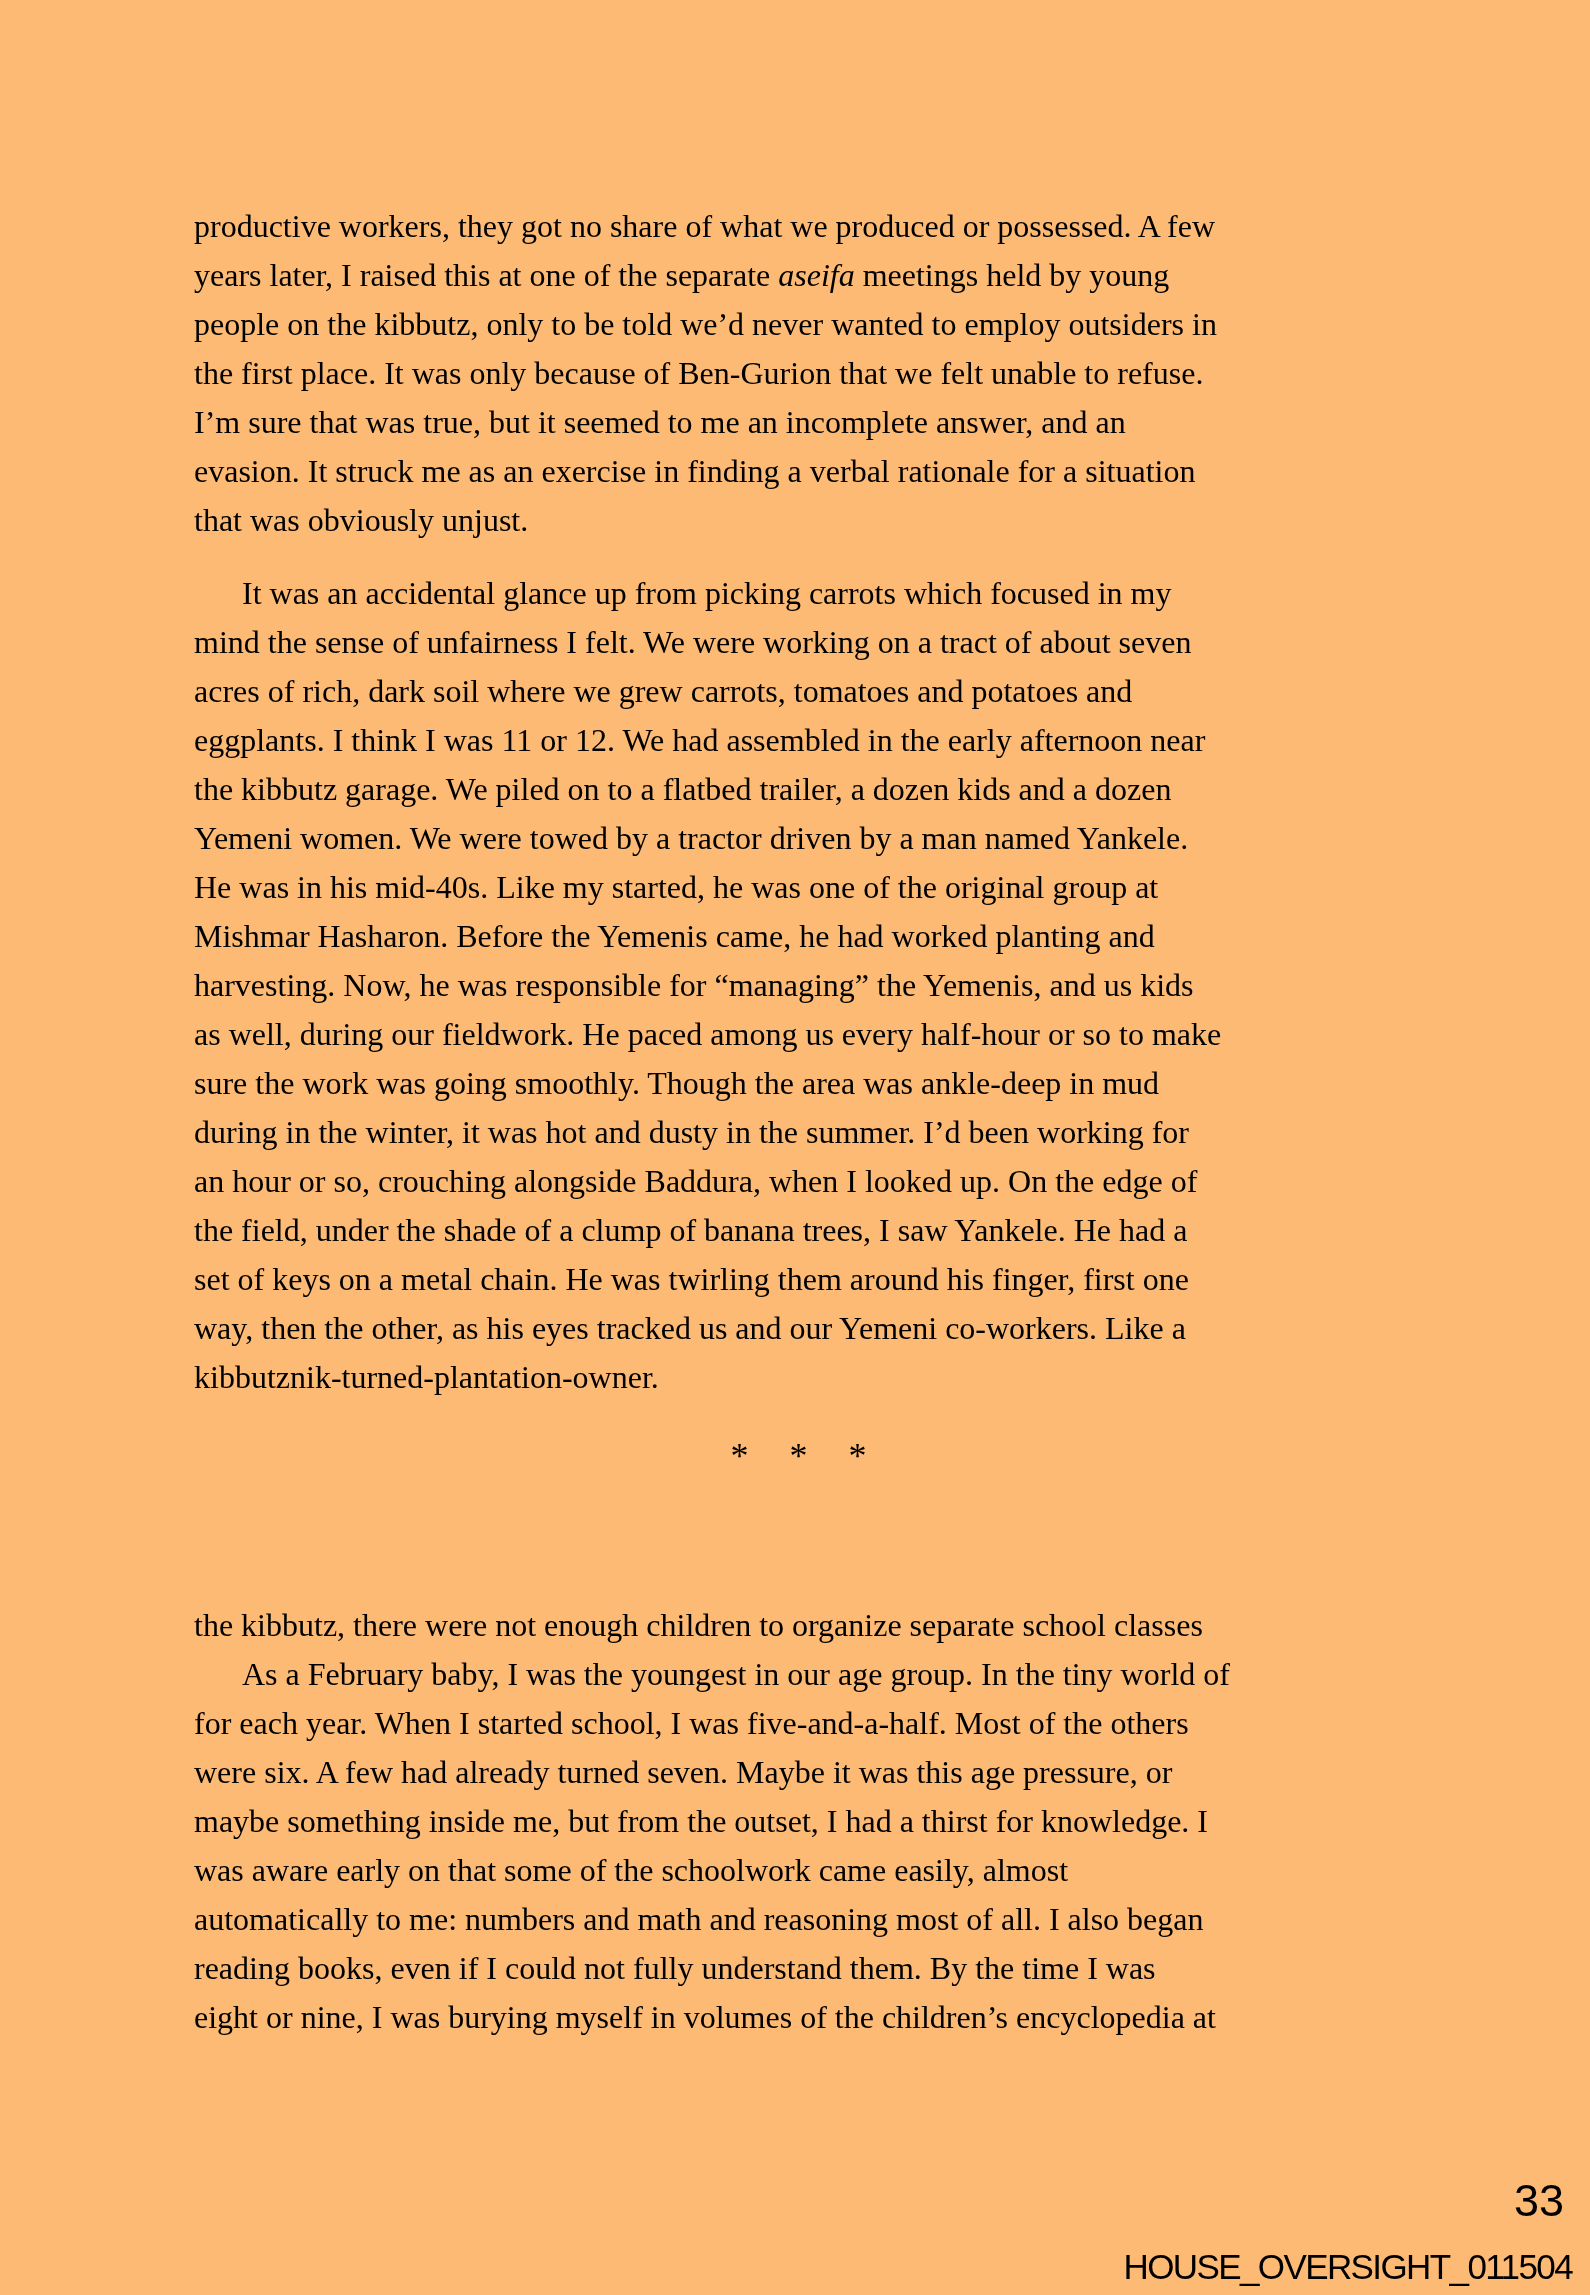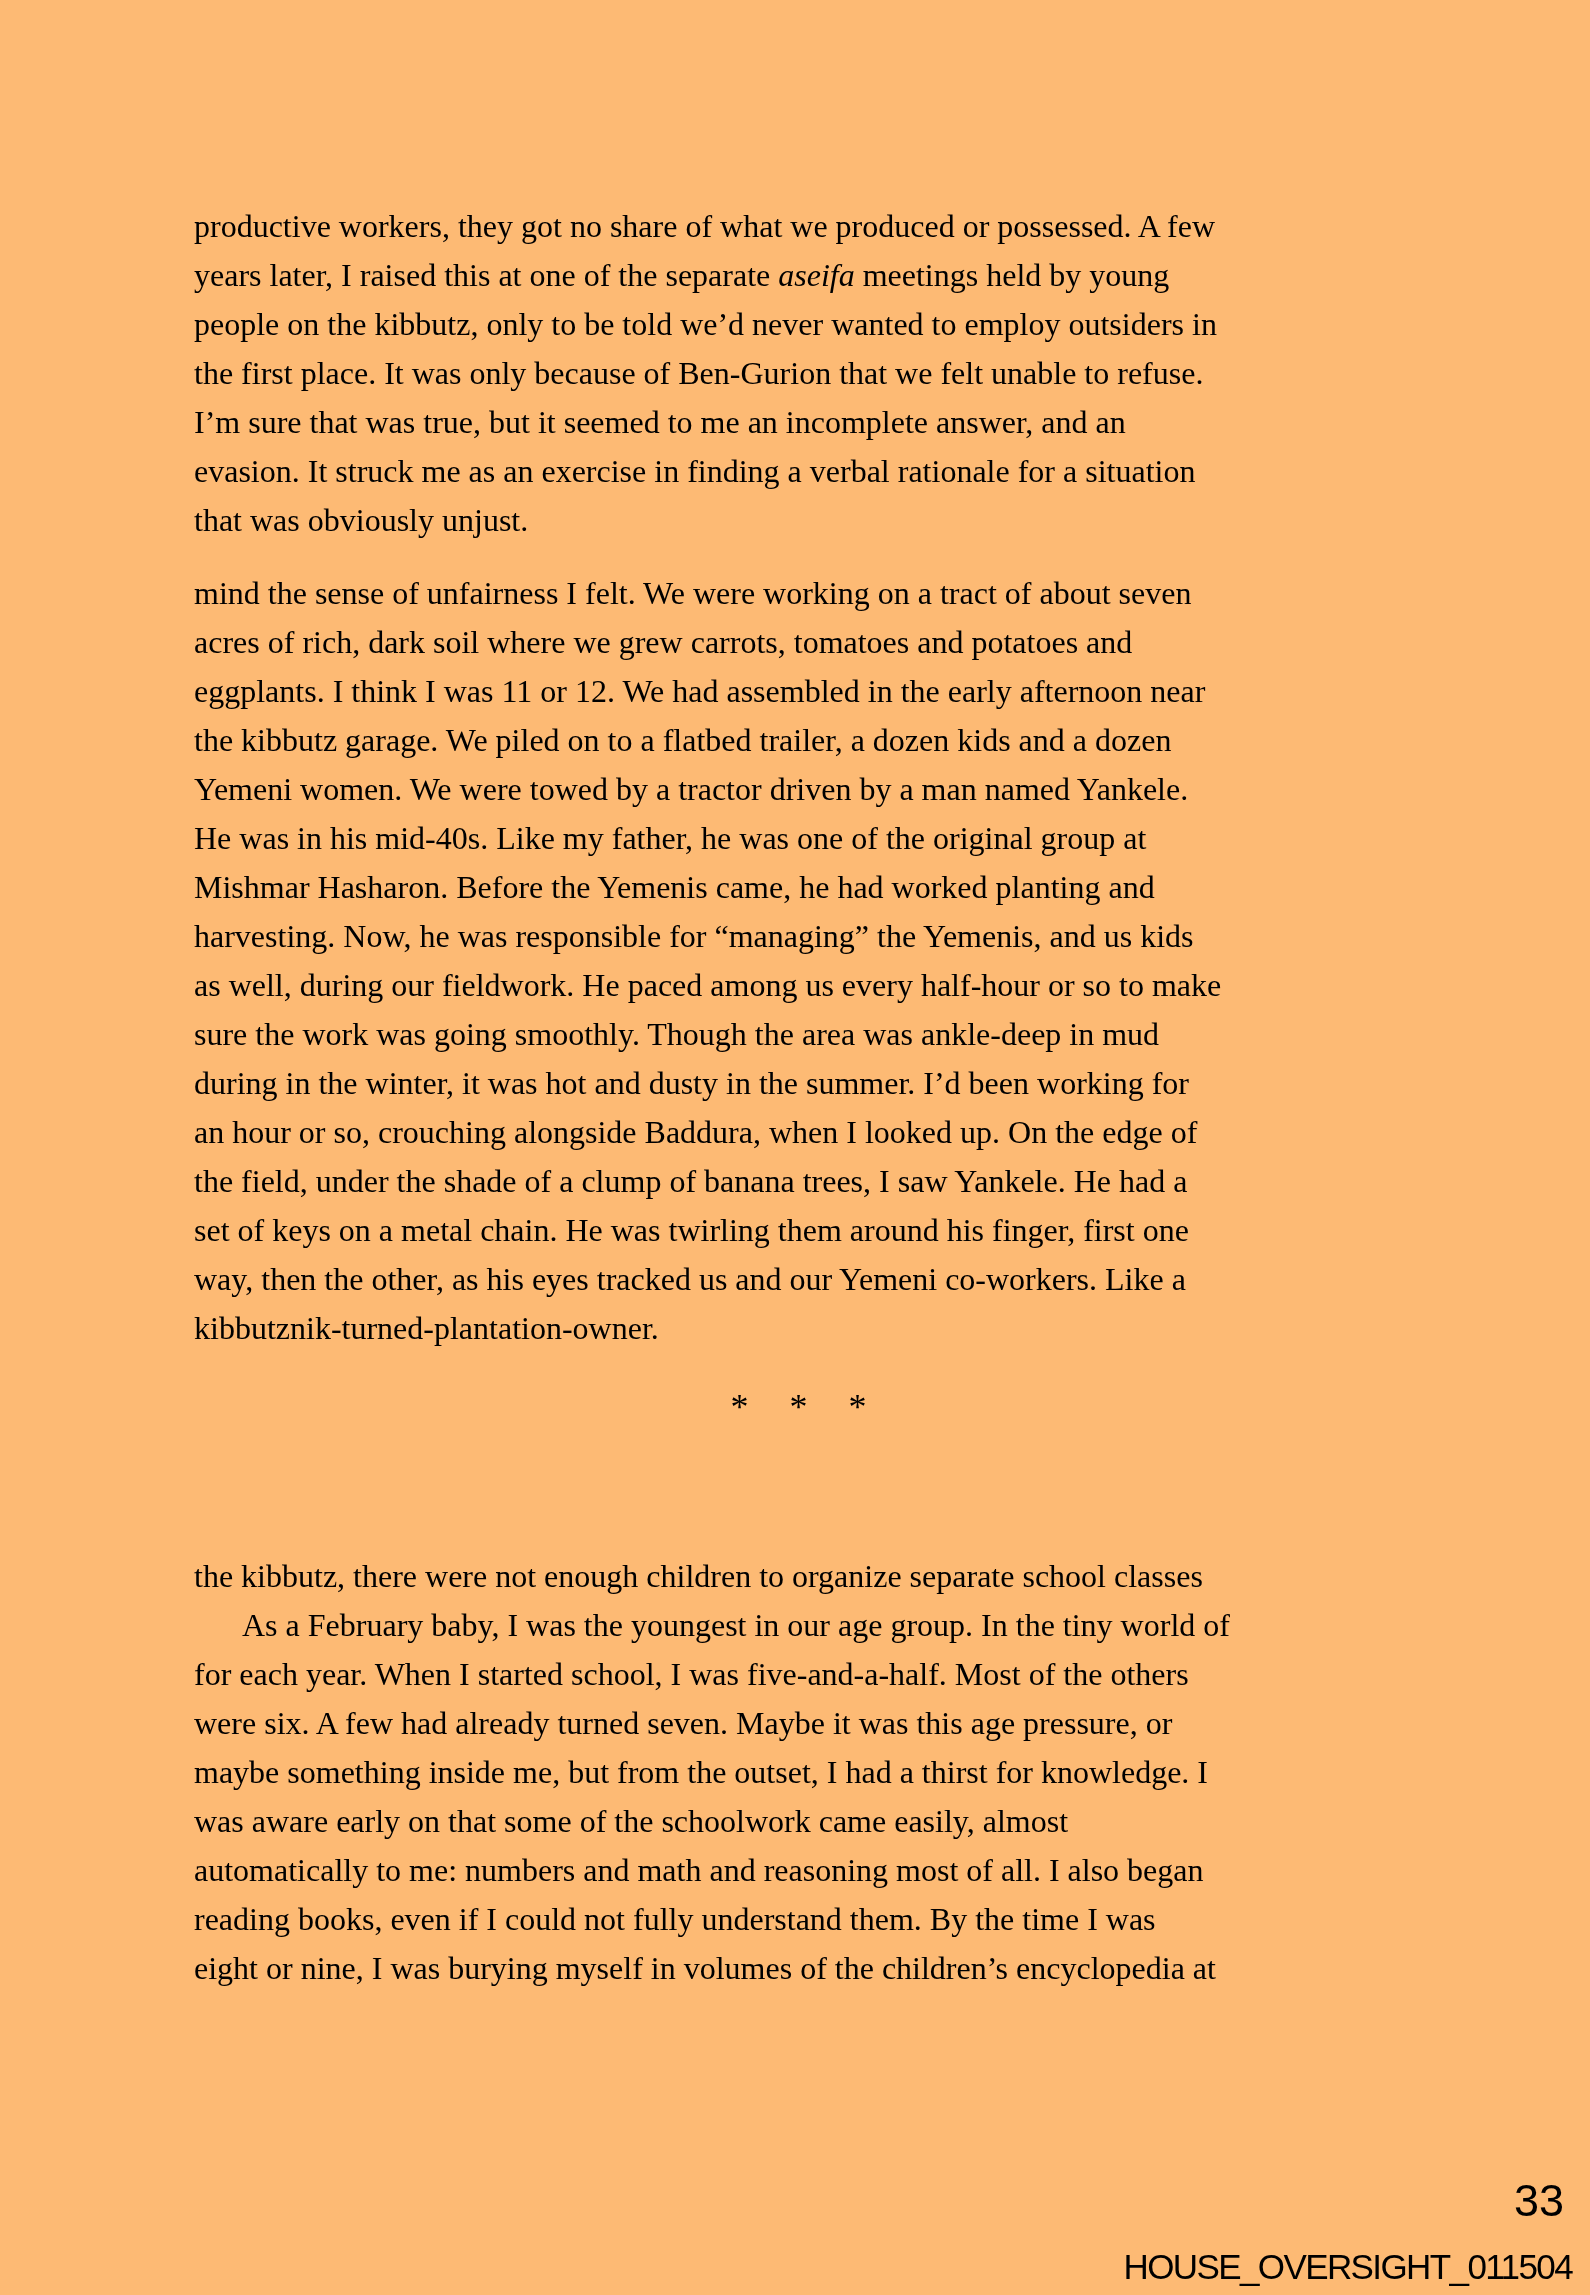--- a/index.html
+++ b/index.html
@@ -72,26 +72,27 @@
     <div class="para-slot" data-slot="0">
         <div class="line"><span>productive workers, they got no share of what we produced or possessed. A few</span></div>
         <div class="line"><span>years later, I raised this at one of the separate </span><em>aseifa</em><span> meetings held by young</span></div>
         <div class="line"><span>people on the kibbutz, only to be told we’d never wanted to employ outsiders in</span></div>
         <div class="line"><span>the first place. It was only because of Ben-Gurion that we felt unable to refuse.</span></div>
         <div class="line"><span>I’m sure that was true, but it seemed to me an incomplete answer, and an</span></div>
         <div class="line"><span>evasion. It struck me as an exercise in finding a verbal rationale for a situation</span></div>
         <div class="line"><span>that was obviously unjust.</span></div>
       </div>
     <div class="para-slot" data-slot="1">
+        <div class="line indent"><span>It was an accidental glance up from picking carrots which focused in my</span></div>
         <div class="line"><span>mind the sense of unfairness I felt. We were working on a tract of about seven</span></div>
         <div class="line"><span>acres of rich, dark soil where we grew carrots, tomatoes and potatoes and</span></div>
         <div class="line"><span>eggplants. I think I was 11 or 12. We had assembled in the early afternoon near</span></div>
         <div class="line"><span>the kibbutz garage. We piled on to a flatbed trailer, a dozen kids and a dozen</span></div>
         <div class="line"><span>Yemeni women. We were towed by a tractor driven by a man named Yankele.</span></div>
-        <div class="line"><span>He was in his mid-40s. Like my father, he was one of the original group at</span></div>
+        <div class="line"><span>He was in his mid-40s. Like my started, he was one of the original group at</span></div>
         <div class="line"><span>Mishmar Hasharon. Before the Yemenis came, he had worked planting and</span></div>
         <div class="line"><span>harvesting. Now, he was responsible for “managing” the Yemenis, and us kids</span></div>
         <div class="line"><span>as well, during our fieldwork. He paced among us every half-hour or so to make</span></div>
         <div class="line"><span>sure the work was going smoothly. Though the area was ankle-deep in mud</span></div>
         <div class="line"><span>during in the winter, it was hot and dusty in the summer. I’d been working for</span></div>
         <div class="line"><span>an hour or so, crouching alongside Baddura, when I looked up. On the edge of</span></div>
         <div class="line"><span>the field, under the shade of a clump of banana trees, I saw Yankele. He had a</span></div>
         <div class="line"><span>set of keys on a metal chain. He was twirling them around his finger, first one</span></div>
         <div class="line"><span>way, then the other, as his eyes tracked us and our Yemeni co-workers. Like a</span></div>
         <div class="line"><span>kibbutznik-turned-plantation-owner.</span></div>

